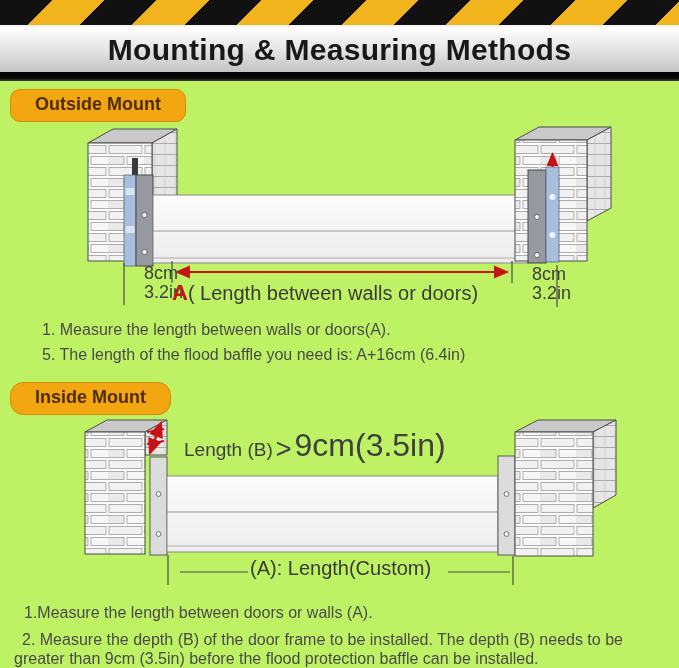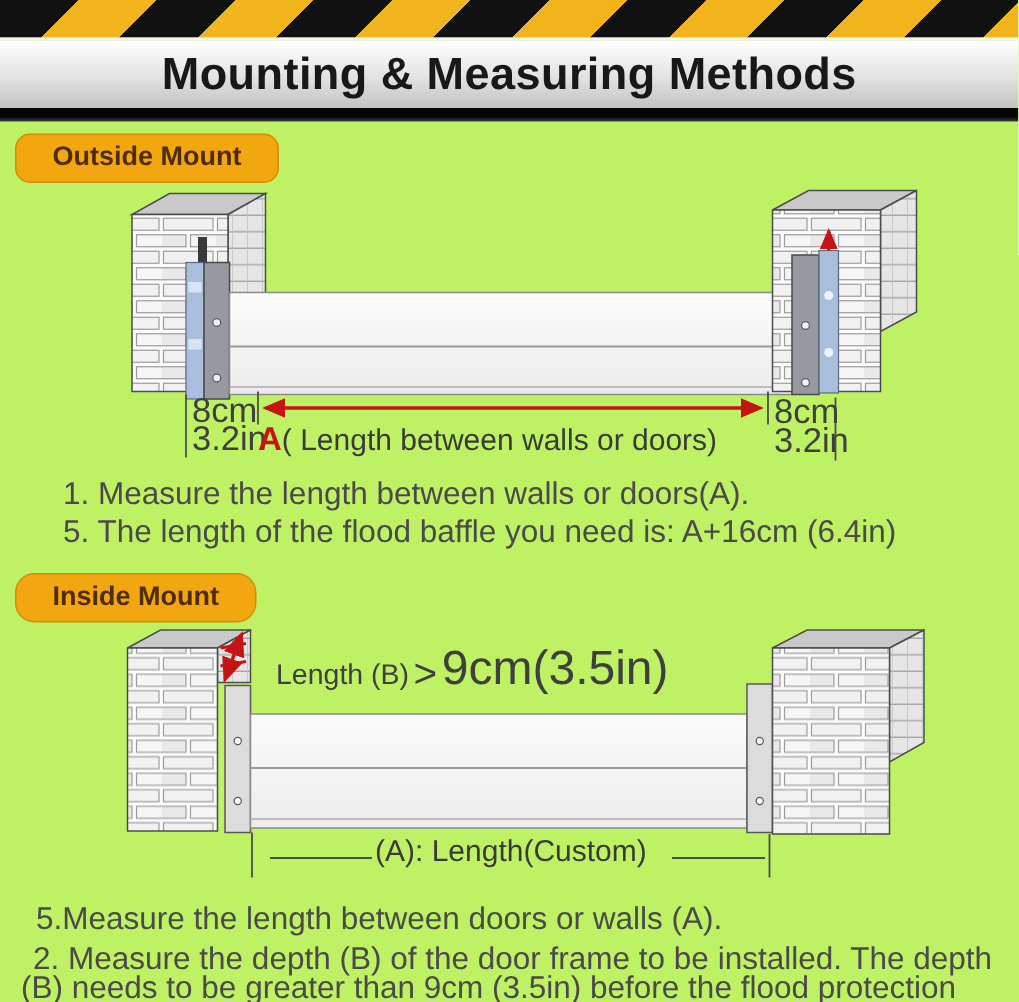--- a/index.html
+++ b/index.html
@@ -17,31 +17,31 @@
   .badge{display:inline-block;margin:8px 0 0 10px;background:#f2a60f;color:#4f2c02;
          font-size:18px;font-weight:600;padding:4px 24px 6px 24px;border-radius:10px;
          border:1px solid #d28d05;}
 
   
   .illus{position:relative;width:679px;}
   #illus-out{height:192px;}
   #illus-in{height:182px;}
   .illus svg{position:absolute;left:0;top:0;}
   .lbl{position:absolute;color:#3f3f3f;}
-  .gap-lbl{font-size:23px;line-height:19px;}
+  .gap-lbl{font-size:18px;line-height:19px;margin-left:16px;}
   .a-lbl{left:172px;top:158px;width:340px;text-align:left;font-size:20px;color:#3a3a3a;}
   .a-red{color:#c41414;font-weight:700;font-size:22px;}
   .depth-lbl{left:184px;top:12px;font-size:19px;color:#3f3f3f;}
   .depth-gt{font-size:27px;font-weight:400;vertical-align:-2px;padding:0 3px;}
   .depth-val{font-size:32px;}
   .len-lbl{left:250px;top:142px;width:200px;text-align:left;font-size:20px;color:#3a3a3a;}
 
   
   .steps{margin:0;}
-  .steps p{margin:6px 0;font-size:21px;line-height:19px;color:#4a4a4a;}
+  .steps p{margin:6px 0;font-size:16px;line-height:19px;color:#4a4a4a;}
   #steps-out{padding-left:42px;margin-top:2px;}
   #steps-in{padding-left:14px;margin-top:0;}
   #steps-in p.first{padding-left:10px;}
   #steps-in p.wrap{width:660px;text-indent:8px;margin-top:8px;}
 </style>
 </head>
 <body>
 
 <div class="page">
 
@@ -221,17 +221,17 @@
       </g>
     </svg>
 
     <div class="lbl depth-lbl">
       <span>Length (B)</span><span class="depth-gt">&gt;</span><span class="depth-val">9cm(3.5in)</span>
     </div>
     <div class="lbl len-lbl">(A): Length(Custom)</div>
   </div>
 
   <div class="steps" id="steps-in">
-    <p class="first">5.Measure the length between doors or walls (A).</p>
+    <p class="first">1.Measure the length between doors or walls (A).</p>
     <p class="wrap">2. Measure the depth (B) of the door frame to be installed. The depth (B) needs to be greater than 9cm (3.5in) before the flood protection baffle can be installed.</p>
   </div>
 
 </div>
 
 </body></html>

